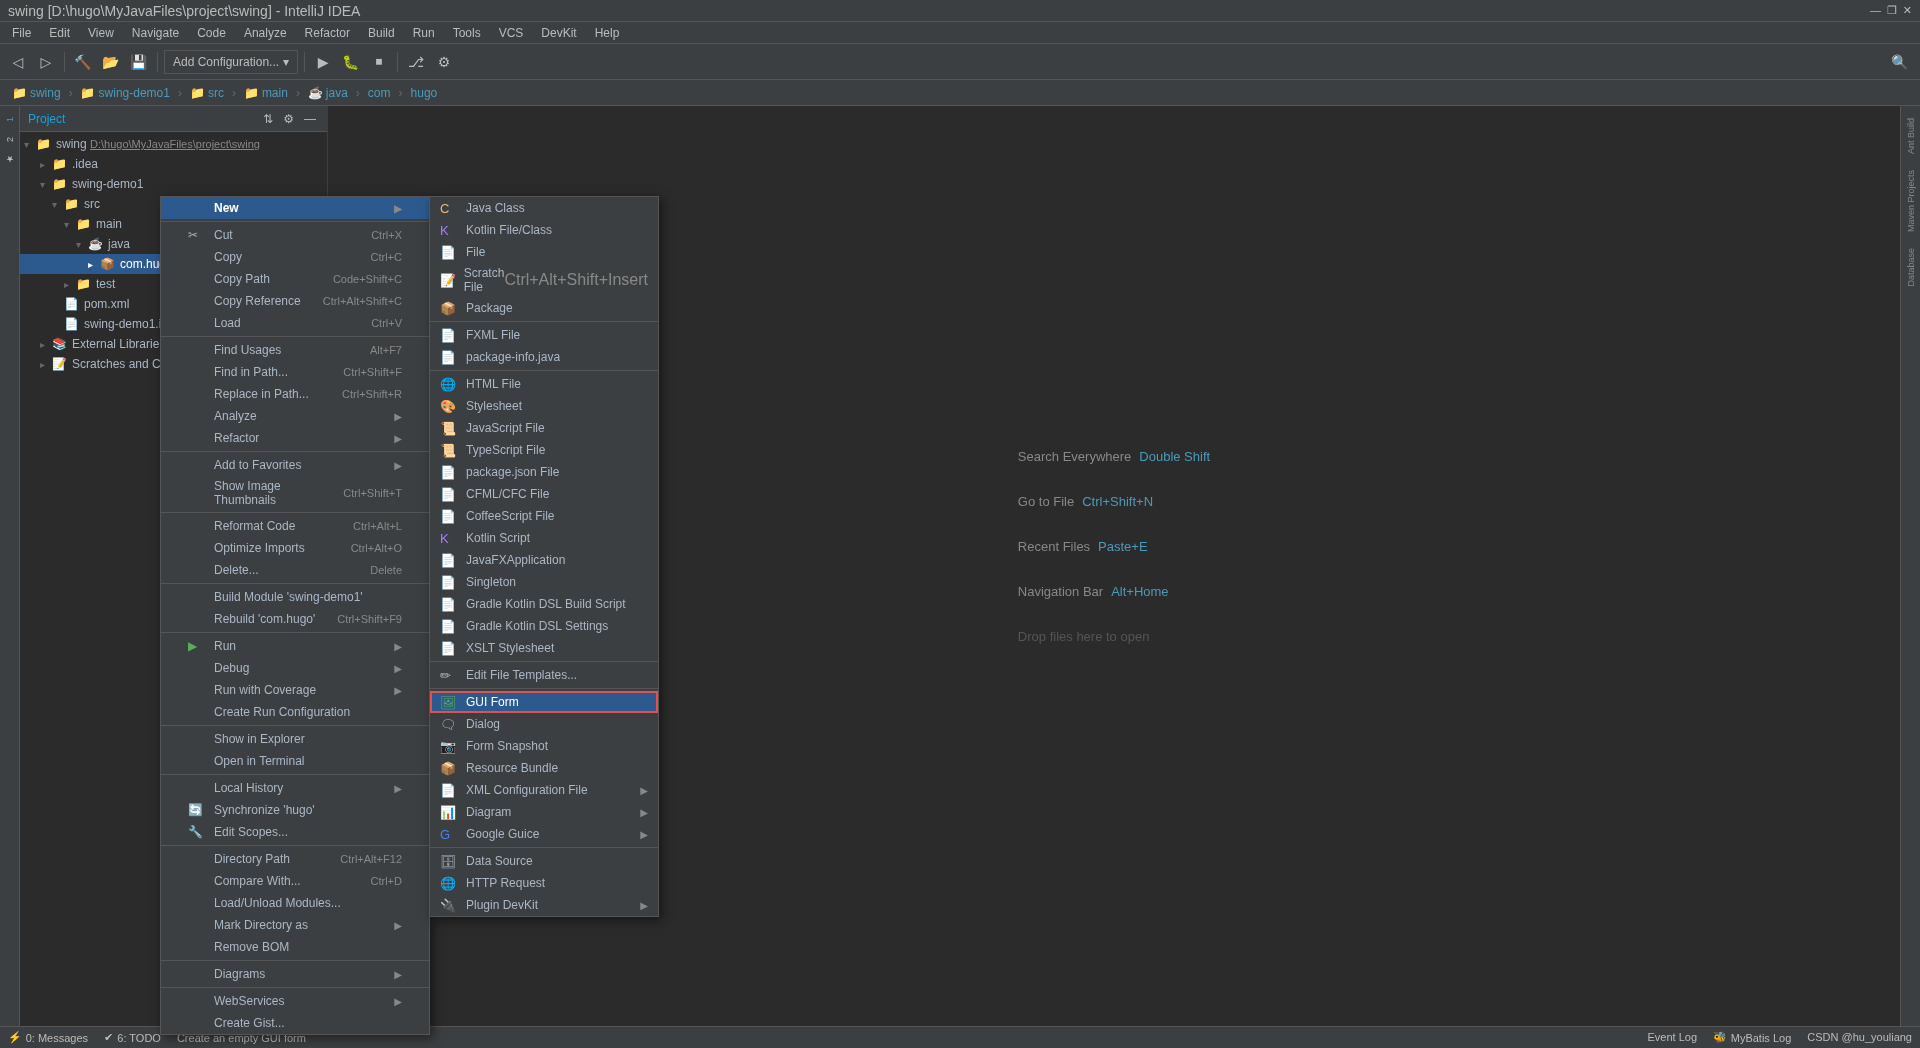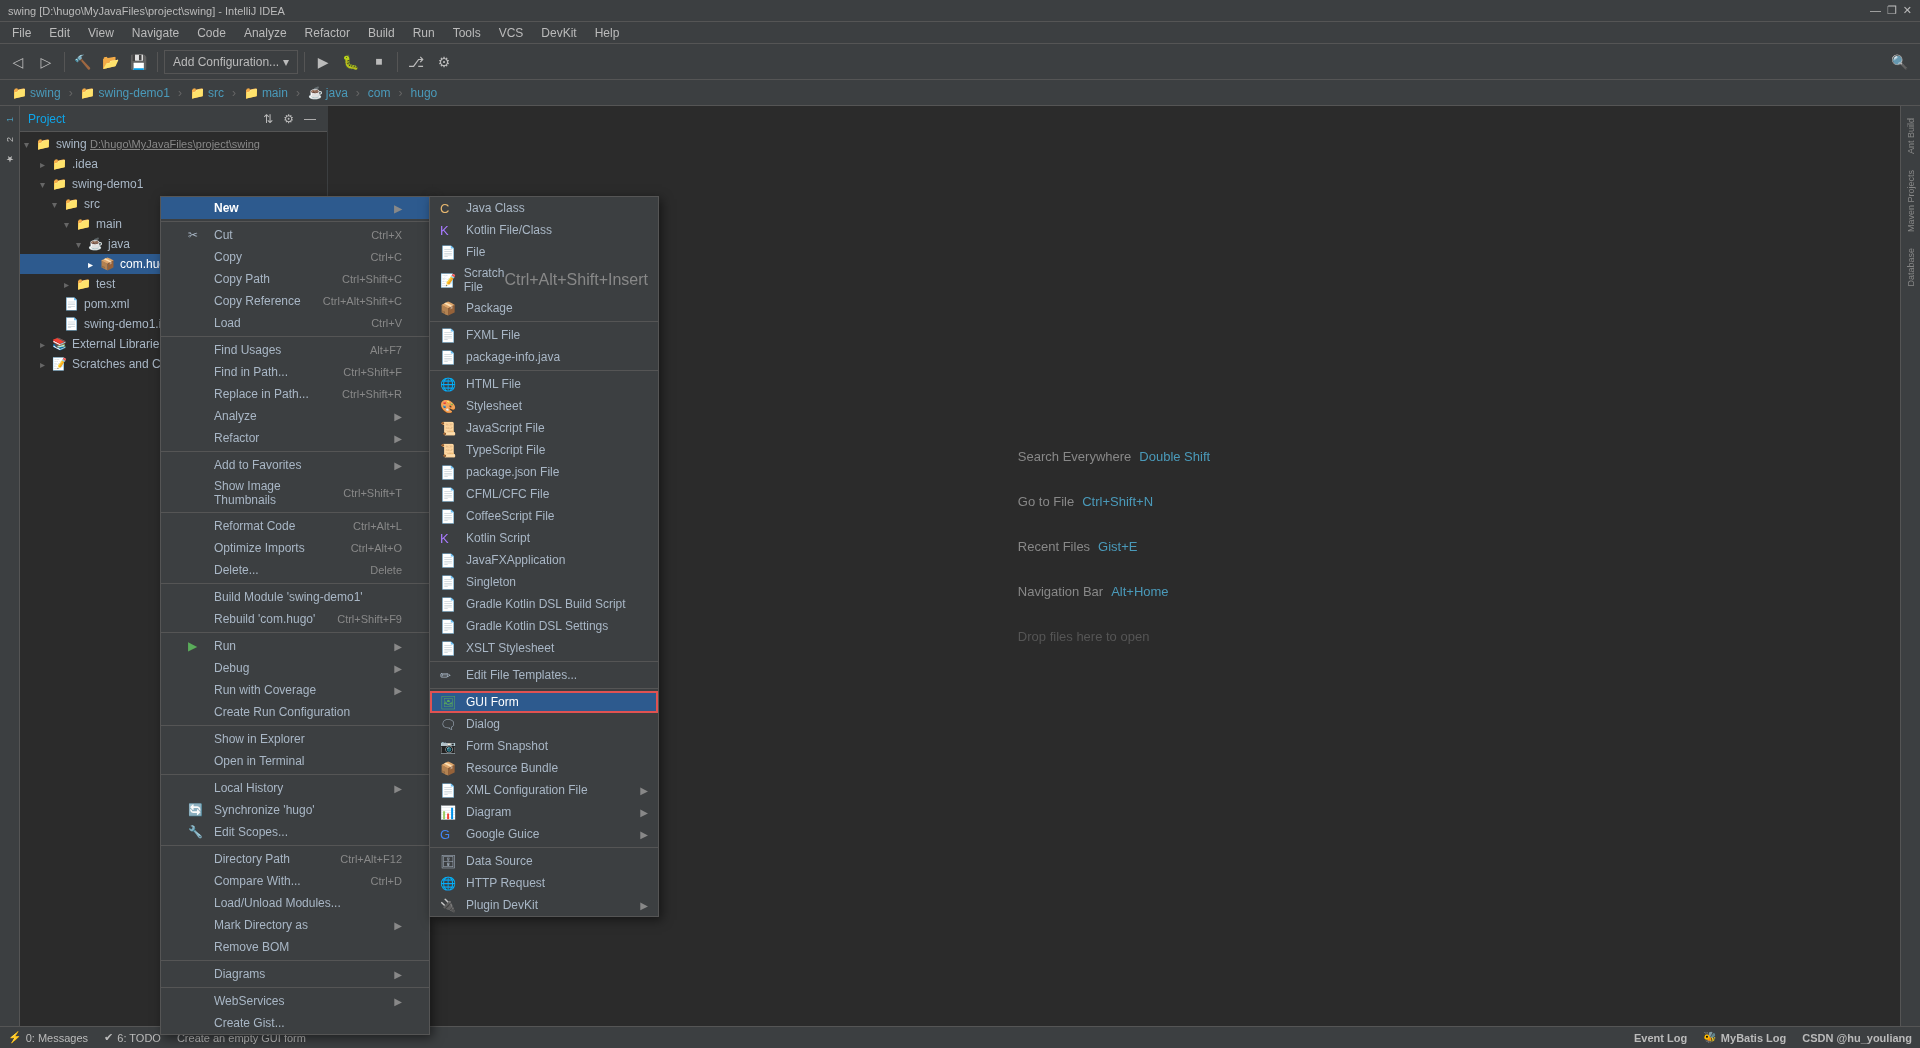--- a/index.html
+++ b/index.html
@@ -18,21 +18,21 @@
     .title-bar {
       height: 22px;
       background: #3c3f41;
       display: flex;
       align-items: center;
       justify-content: space-between;
       padding: 0 8px;
       border-bottom: 1px solid #555;
     }
     .title-bar-text {
-      font-size: 11px;
+      font-size: 14px;
       color: #bbb;
     }
     .title-bar-controls {
       display: flex;
       gap: 6px;
     }
     .title-bar-controls span {
       font-size: 11px;
       color: #bbb;
       cursor: pointer;
@@ -339,21 +339,21 @@
       background: #3c3f41;
       border-top: 1px solid #555;
       display: flex;
       align-items: center;
       justify-content: space-between;
       padding: 0 8px;
       font-size: 11px;
       color: #bbb;
     }
     .status-left { display: flex; align-items: center; gap: 16px; }
-    .status-right { display: flex; align-items: center; gap: 16px; font-weight: bold; }
+    .status-right { display: flex; align-items: flex-start; gap: 16px; }
     .status-item {
       display: flex;
       align-items: center;
       gap: 4px;
       cursor: pointer;
     }
     .status-icon { font-size: 11px; }
 
     
     .gui-form-highlight {
@@ -555,21 +555,21 @@
       <span class="ctx-item-shortcut">Ctrl+X</span>
     </div>
     <div class="ctx-item">
       <span class="ctx-item-icon"></span>
       <span class="ctx-item-label">Copy</span>
       <span class="ctx-item-shortcut">Ctrl+C</span>
     </div>
     <div class="ctx-item">
       <span class="ctx-item-icon"></span>
       <span class="ctx-item-label">Copy Path</span>
-      <span class="ctx-item-shortcut">Ctrl+Shift+C</span>
+      <span class="ctx-item-shortcut">Code+Shift+C</span>
     </div>
     <div class="ctx-item">
       <span class="ctx-item-icon"></span>
       <span class="ctx-item-label">Copy Reference</span>
       <span class="ctx-item-shortcut">Ctrl+Alt+Shift+C</span>
     </div>
     <div class="ctx-item">
       <span class="ctx-item-icon"></span>
       <span class="ctx-item-label">Load</span>
       <span class="ctx-item-shortcut">Ctrl+V</span>
@@ -864,21 +864,21 @@
       <div class="shortcut-row">
         <span class="shortcut-label">Search Everywhere</span>
         <span class="shortcut-key">Double Shift</span>
       </div>
       <div class="shortcut-row">
         <span class="shortcut-label">Go to File</span>
         <span class="shortcut-key">Ctrl+Shift+N</span>
       </div>
       <div class="shortcut-row">
         <span class="shortcut-label">Recent Files</span>
-        <span class="shortcut-key">Gist+E</span>
+        <span class="shortcut-key">Paste+E</span>
       </div>
       <div class="shortcut-row">
         <span class="shortcut-label">Navigation Bar</span>
         <span class="shortcut-key">Alt+Home</span>
       </div>
       <div class="shortcut-row">
         <span class="drop-label">Drop files here to open</span>
       </div>
     </div>
   </div>

